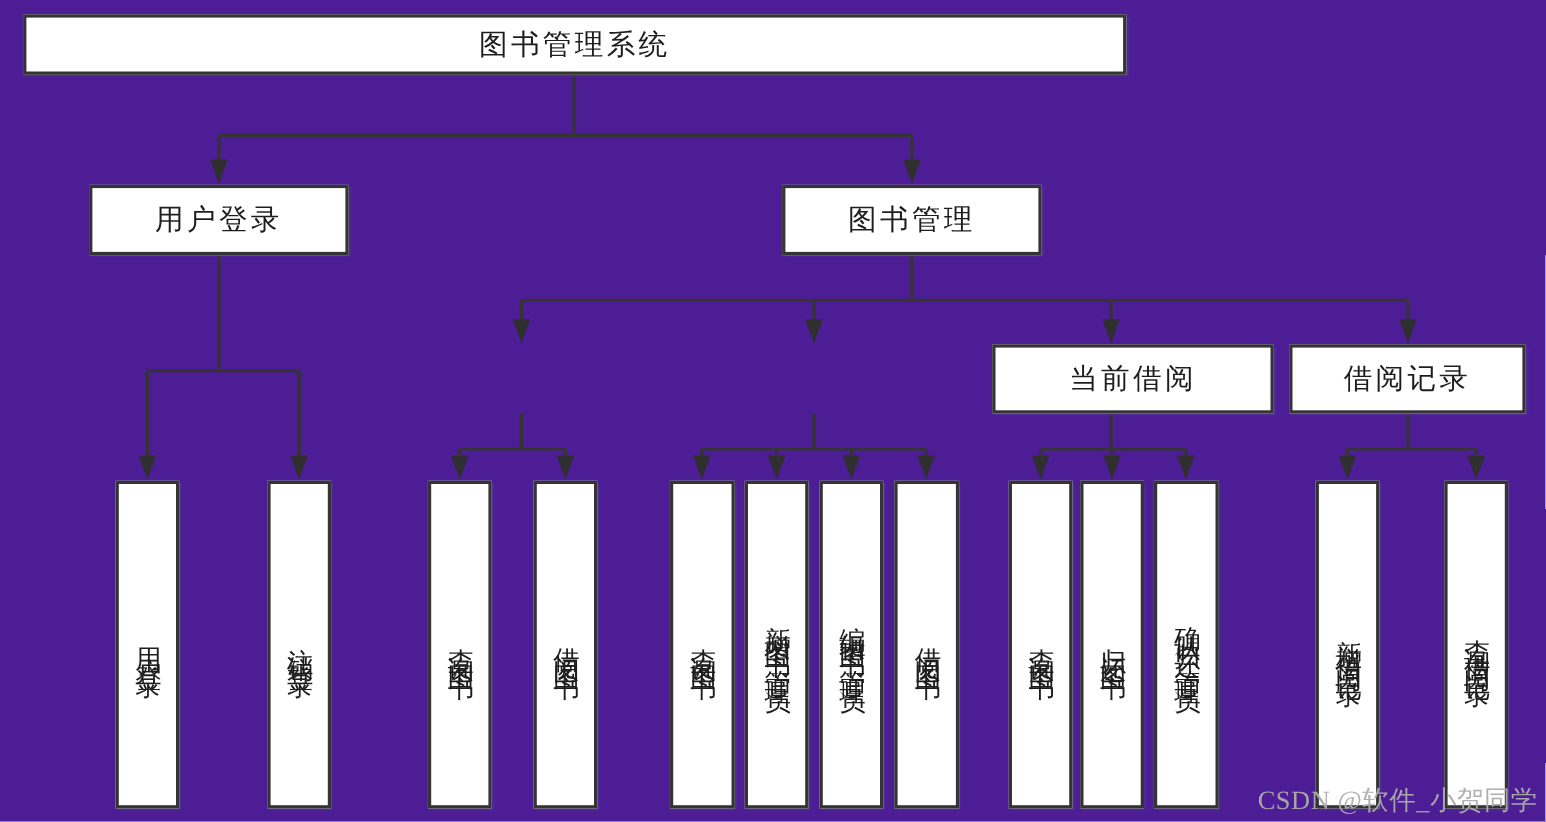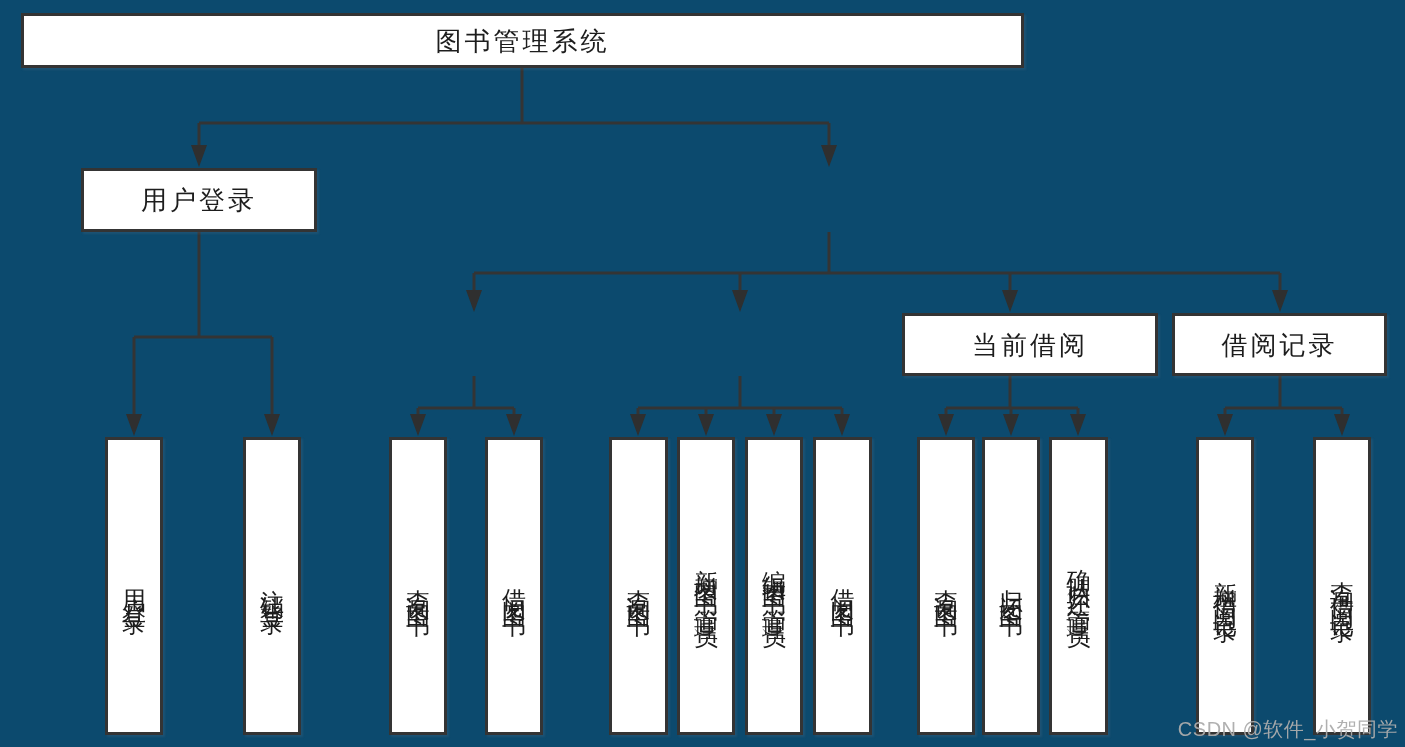--- a/index.html
+++ b/index.html
@@ -1,22 +1,22 @@
 <!DOCTYPE html>
 <html lang="zh"><head>
 <meta charset="utf-8">
 <style>
   html, body { margin: 0; padding: 0; background: #ffffff; }
   .stage {
     position: relative;
     width: 1405px;
     height: 747px;
-    background: #0c4a6e;
+    background: #4c1d95;
     overflow: hidden;
-    font-family: Liberation Sans, sans-serif;
+    font-family: Liberation Serif, serif;
   }
   .wires {
     position: absolute;
     left: 0; top: 0;
     z-index: 1;
   }
   .wires path {
     stroke: #343434;
     stroke-width: 3;
     fill: none;
@@ -49,21 +49,21 @@
     font-size: 24px;
     letter-spacing: 8px;
     line-height: 1;
     white-space: nowrap;
   }
   .watermark {
     position: absolute;
     right: 7px;
     bottom: 4px;
     z-index: 5;
-    font-size: 20px;
+    font-size: 24px;
     letter-spacing: 0.5px;
     color: rgba(172, 172, 172, 0.95);
     white-space: nowrap;
     pointer-events: none;
   }
 </style>
 </head>
 <body>
 
 <div class="stage">
@@ -103,20 +103,23 @@
     <polygon points="1225,436 1217,414 1233,414"></polygon>
     <polygon points="1342,436 1334,414 1350,414"></polygon>
   </svg>
 
   <div class="node h" style="left:21px;top:13px;width:1003px;height:55px">
     <span>图书管理系统</span>
   </div>
 
   <div class="node h" style="left:81px;top:168px;width:236px;height:64px">
     <span>用户登录</span>
+  </div>
+  <div class="node h" style="left:711px;top:168px;width:236px;height:64px">
+    <span>图书管理</span>
   </div>
 
   <div class="node h" style="left:902px;top:313px;width:256px;height:63px">
     <span>当前借阅</span>
   </div>
   <div class="node h" style="left:1172px;top:313px;width:215px;height:63px">
     <span>借阅记录</span>
   </div>
 
   <div class="node v" style="left:105px;top:437px;width:58px;height:298px">

